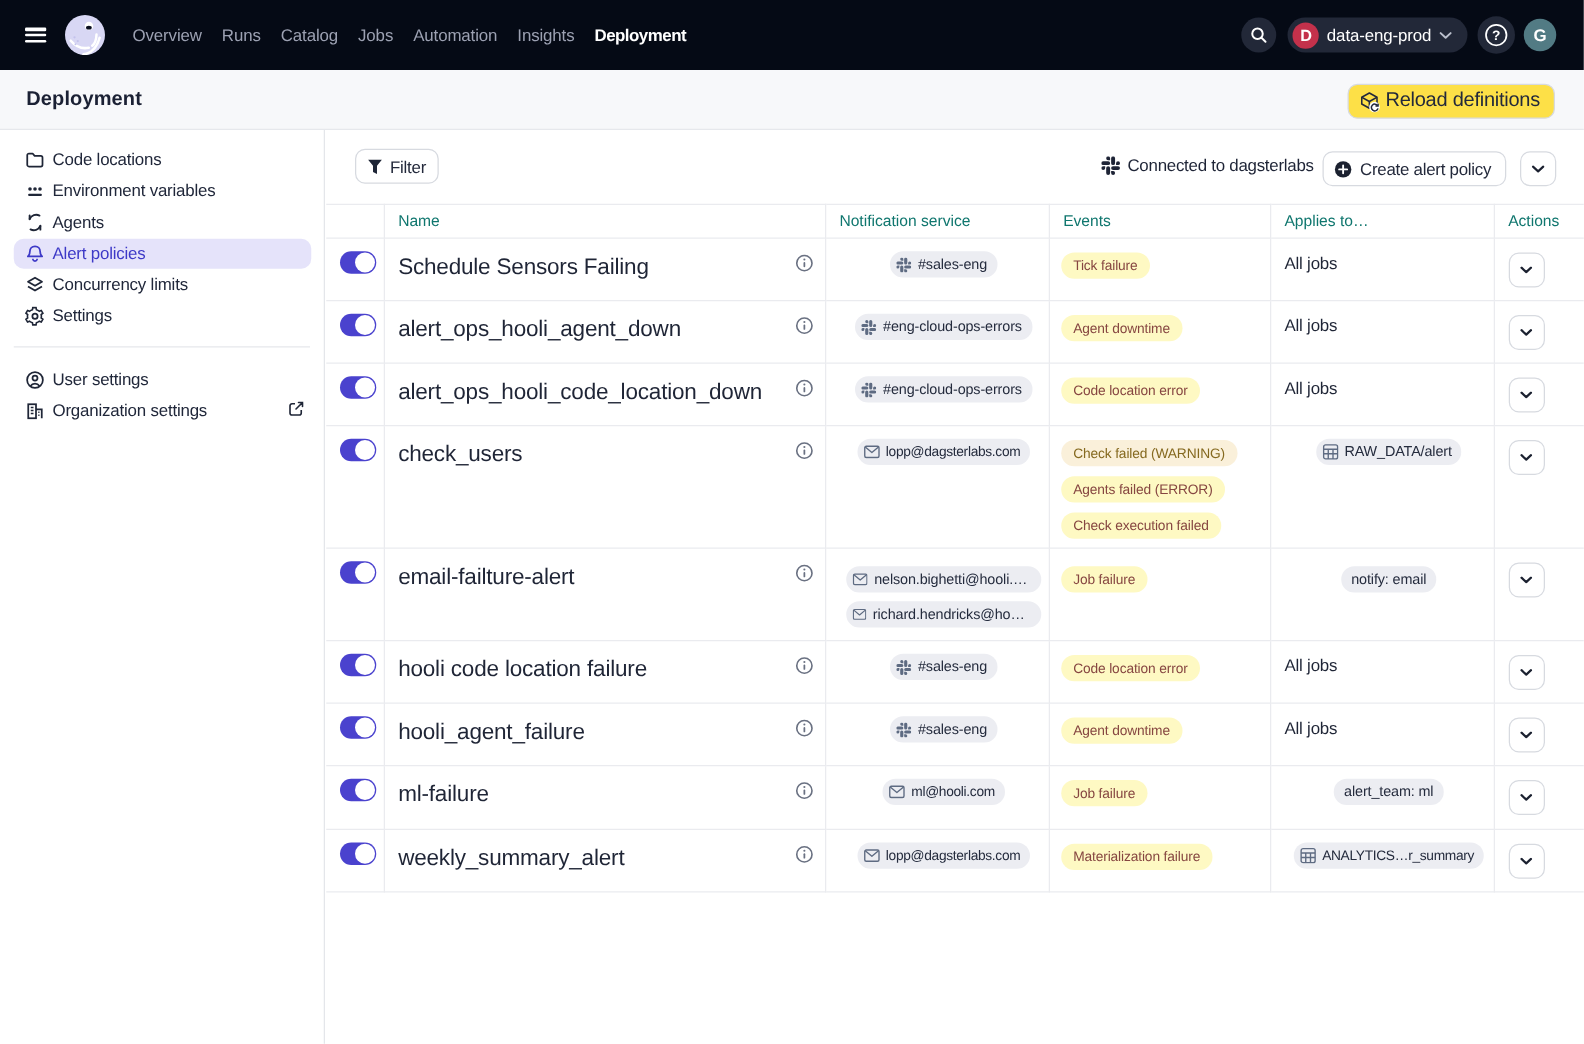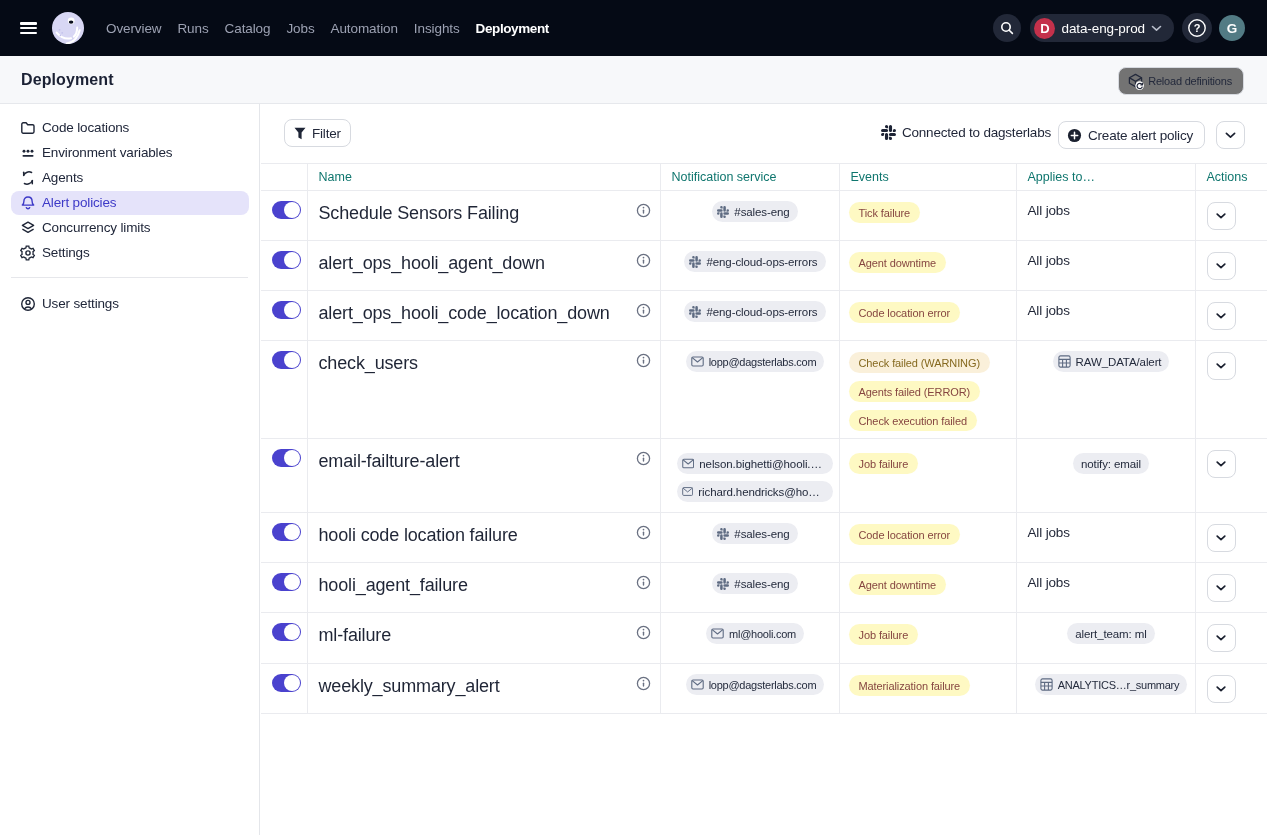--- a/index.html
+++ b/index.html
@@ -18,22 +18,22 @@
 .circbtn.srch { margin-right:9px; }
 .circbtn.help { width:30px; height:30px; margin-right:7px; }
 .deppill { height:28px; background:#222838; margin-right:8px; border-radius:14px; display:flex; align-items:center; padding:0 12px 0 4px; gap:6px; }
 .dcirc { width:21px; height:21px; border-radius:50%; background:#C4314B; color:#fff; font-size:13px; font-weight:bold; display:flex; align-items:center; justify-content:center; }
 .deppill span { color:#fff; font-size:13.5px; letter-spacing:-0.1px; }
 .gcirc { width:26px; height:26px; border-radius:50%; background:#527B84; color:#fff; font-size:13.5px; font-weight:bold; display:flex; align-items:center; justify-content:center; }
 
 .pagehead { position:absolute; left:0; top:56px; width:1267px; height:48px; background:#F7F8FA;
   border-bottom:1px solid #E6E8EC; display:flex; align-items:center; }
 .pagehead h1 { font-size:16px; font-weight:bold; color:#1B2134; margin-left:21px; letter-spacing:0.1px;}
-.reloadbtn { position:absolute; right:23px; top:11px; height:28px; background:#737373; border:1px solid #D7DAE0;
-  border-radius:8px; display:flex; align-items:center; padding:0 11px 0 8px; gap:4px; font-size:11px; letter-spacing:-0.2px; color:#23293B; }
+.reloadbtn { position:absolute; right:23px; top:11px; height:28px; background:#fde047; border:1px solid #D7DAE0;
+  border-radius:8px; display:flex; align-items:center; padding:0 11px 0 8px; gap:4px; font-size:16px; letter-spacing:-0.2px; color:#23293B; }
 
 .sidebar { position:absolute; left:0; top:104px; width:260px; height:731px; background:#fff; border-right:1px solid #E4E6EA; }
 .snav { padding-top:11px; }
 .srow { height:25px; display:flex; align-items:center; padding-left:20px; gap:6px; font-size:13.5px; letter-spacing:-0.15px; color:#20273A; }
 .srow svg { flex:none; }
 .srow.sel { background:#E5E3FA; border-radius:8px; margin:0.5px 10px 0.5px 11px; padding-left:9px; color:#3D39C7; height:24px; }
 .sdivider { height:1px; background:#E6E7EB; margin:12px 11px 13px 11px; }
 .srow .ext { margin-left:auto; margin-right:15px; }
 
 .main { position:absolute; left:261px; top:104px; width:1006px; height:731px; background:#fff; }
@@ -197,20 +197,35 @@
   <div class="sdivider"></div>
   <div>
     <div class="srow">
       <svg width="16" height="16" viewBox="0 0 16 16" fill="none" stroke="#1F2637" stroke-width="1.4">
         <circle cx="8" cy="8" r="6.3"></circle>
         <circle cx="8" cy="6.4" r="2"></circle>
         <path d="M4.4 12.8 a4.4 4.4 0 0 1 7.2 0"></path>
       </svg>
       <span>User settings</span>
     </div>
+    <div class="srow">
+      <svg width="16" height="16" viewBox="0 0 16 16" fill="none" stroke="#1F2637" stroke-width="1.4">
+        <rect x="2.6" y="2.4" width="6.2" height="11.2"></rect>
+        <path d="M8.8 6.4 h4.6 v7.2"></path>
+        <path d="M4.6 4.9 h2.2 M4.6 7.3 h2.2 M4.6 9.7 h2.2" stroke-width="1.2"></path>
+        <path d="M10.6 8.8 h1 M10.6 11.2 h1" stroke-width="1.2"></path>
+      </svg>
+      <span>Organization settings</span>
+      <span class="ext">
+        <svg width="14" height="14" viewBox="0 0 14 14" fill="none" stroke="#1F2637" stroke-width="1.3">
+          <path d="M6 3 H3.6 C2.7 3 2 3.7 2 4.6 v5.8 C2 11.3 2.7 12 3.6 12 h5.8 c.9 0 1.6-.7 1.6-1.6 V8"></path>
+          <path d="M8.8 2 H12 v3.2 M12 2 L6.8 7.2" stroke-linecap="round"></path>
+        </svg>
+      </span>
+    </div>
   </div>
 </div>
 
 <div class="main">
   <div class="toolbar">
     <div class="filterbtn">
       <svg width="12" height="13" viewBox="0 0 12 13" fill="#1F2637">
         <path d="M0.5 0.8 h11 L7.6 5.6 v6.6 L4.4 10.6 V5.6 Z"></path>
       </svg>
       <span>Filter</span>

